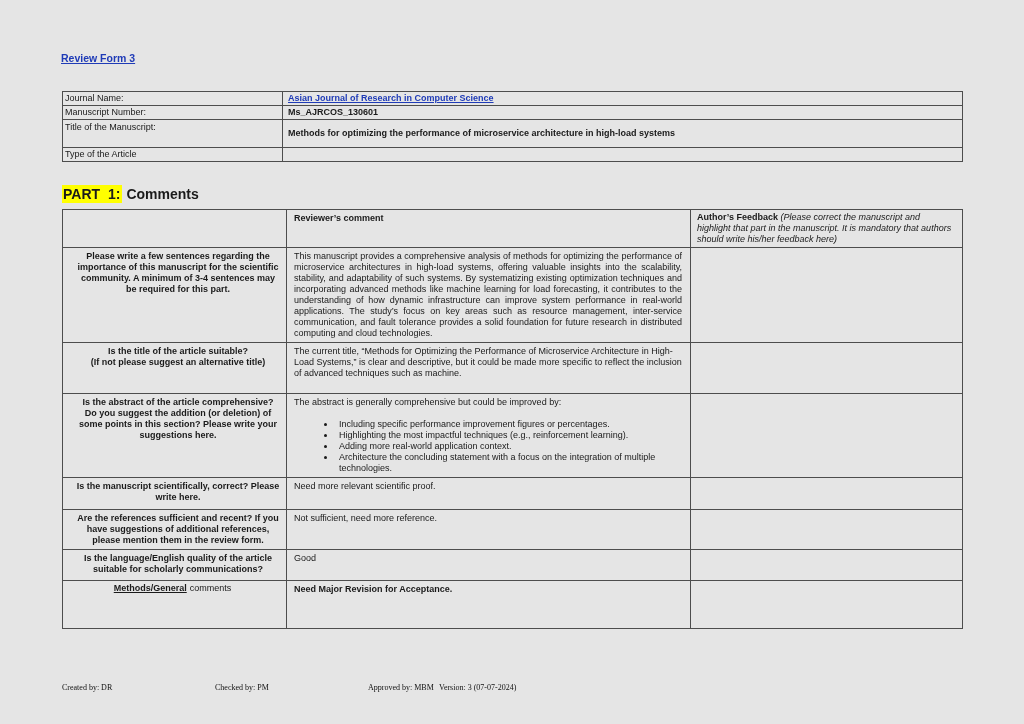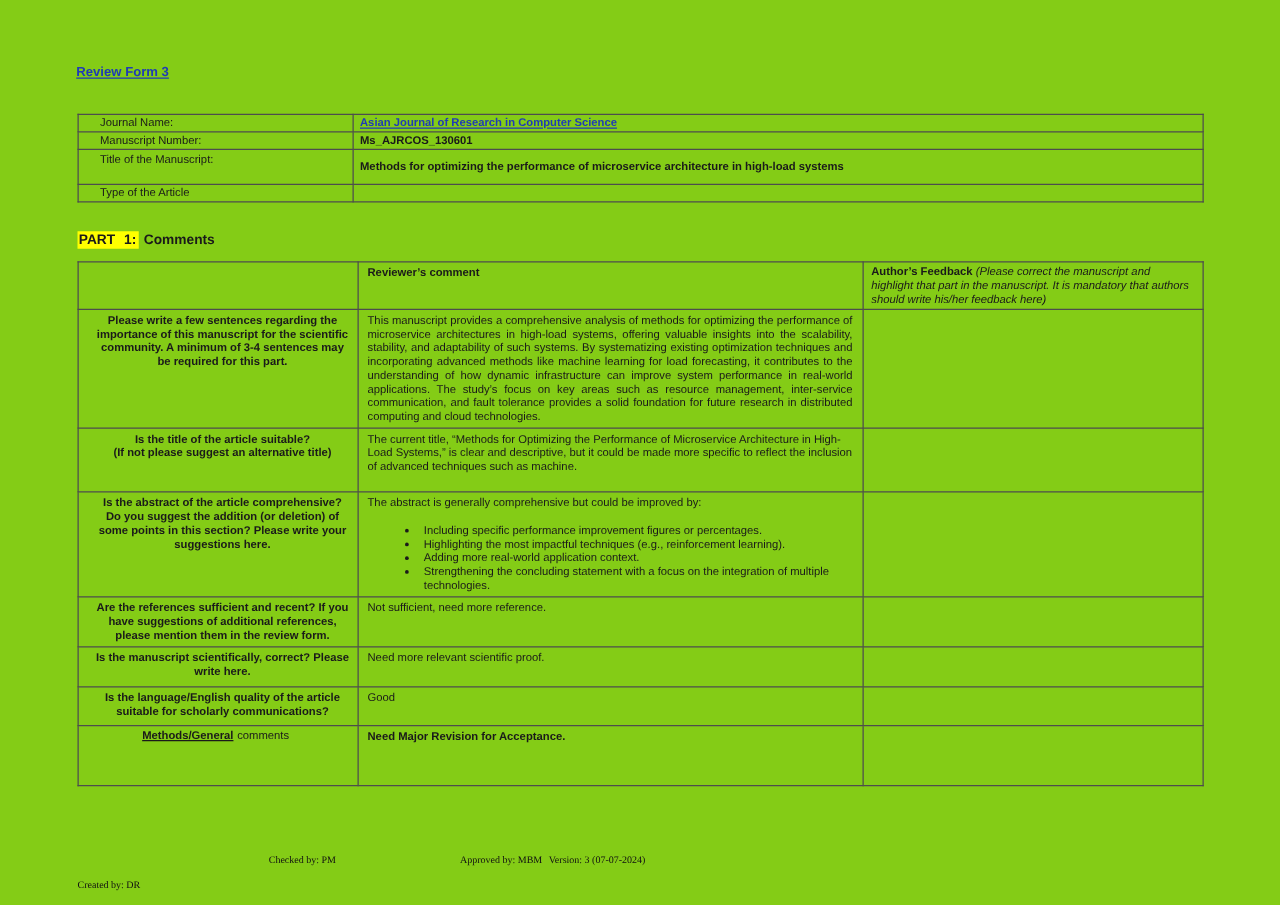--- a/index.html
+++ b/index.html
@@ -1,61 +1,61 @@
 <!DOCTYPE html>
 <html><head>
 <meta charset="utf-8">
 <style>
   * { margin:0; padding:0; box-sizing:border-box; }
   html,body { background:#ffffff; }
   body { width:1024px; height:724px; font-family:"Liberation Sans", sans-serif; color:#1a1a1a; }
-  .page { position:relative; width:1024px; height:724px; background:#84cc16; overflow:hidden; }
+  .page { position:relative; width:1024px; height:724px; background:#e5e5e5; overflow:hidden; }
 
   .doc-title {
     position:absolute; left:61px; top:52px;
     font-size:10.5px; font-weight:bold; text-decoration:underline; color:#1f3bb7;
   }
 
   table { border-collapse:collapse; table-layout:fixed; }
   td { border:1px solid #4d4d4d; vertical-align:top; }
 
   
   .meta-table { position:absolute; left:62px; top:91px; width:900px; }
   .meta-table td { font-size:9px; line-height:11px; padding:1px 5px; }
-  .meta-table td.lbl { padding-left:17px; }
+  .meta-table td.lbl { padding-left:2px; }
   .meta-table tr.r-journal td, .meta-table tr.r-ms td, .meta-table tr.r-type td { height:12px; vertical-align:middle; }
   .meta-table tr.r-title { height:28px; }
   .meta-table tr.r-title td.lbl { vertical-align:top; padding-top:2px; }
   .meta-table tr.r-title td.val { vertical-align:middle; }
   .bold { font-weight:bold; }
   .journal-link { color:#1f3bb7; font-weight:bold; text-decoration:underline; cursor:pointer; }
 
   
-  .part1 { position:absolute; left:62px; top:186px; font-size:11px; font-weight:bold;text-align:right; }
+  .part1 { position:absolute; left:62px; top:186px; font-size:14px; font-weight:bold;text-align:right; }
   .part1 .hl { background:#ffff00; padding:1px 2px 1px 1px; word-spacing:4px; }
   .part1 .part1-label { margin-left:4px; }
 
   
   .review-table { position:absolute; left:62px; top:209px; width:900px; }
   .review-table td { font-size:9px; line-height:11px; }
   .qcell { padding:3px 6px 3px 13px; font-weight:bold;text-align:center; }
   .ccell { padding:3px 8px 3px 7px; }
   .fcell { padding:2px 6px; }
   .just { text-align:justify; }
   .note { font-size:8.6px; line-height:10.5px; }
   .note i { font-style:italic; font-weight:normal; }
   .opt-cell { padding:2px 6px 2px 2px; font-weight:normal; }
   .u-bold { font-weight:bold; text-decoration:underline; }
   .opt-rest { margin-left:3px; }
   ul.bullets { margin:11px 0 0 0; padding-left:42px; }
   ul.bullets li { padding-left:3px; line-height:11px; }
 
   
   .footer-item { position:absolute; top:683px; font-family:"Liberation Serif", serif; font-size:8px; color:#111; }
-  .f-created { left:62px;margin-top:20px; }
+  .f-created { left:62px; }
   .f-checked { left:215px; }
   .f-approved { left:368px; }
   .f-version { left:439px; }
 </style>
 </head>
 <body>
 
 <div class="page">
 
   <div class="doc-title">Review Form 3</div>
@@ -118,35 +118,35 @@
       </tr>
 
       <tr style="height:82px">
         <td class="qcell">Is the abstract of the article comprehensive? Do you suggest the addition (or deletion) of some points in this section? Please write your suggestions here.</td>
         <td class="ccell">
           <div>The abstract is generally comprehensive but could be improved by:</div>
           <ul class="bullets">
             <li>Including specific performance improvement figures or percentages.</li>
             <li>Highlighting the most impactful techniques (e.g., reinforcement learning).</li>
             <li>Adding more real-world application context.</li>
-            <li>Strengthening the concluding statement with a focus on the integration of multiple technologies.</li>
+            <li>Architecture the concluding statement with a focus on the integration of multiple technologies.</li>
           </ul>
         </td>
+        <td class="fcell"></td>
+      </tr>
+
+      <tr style="height:32px">
+        <td class="qcell">Is the manuscript scientifically, correct? Please write here.</td>
+        <td class="ccell">Need more relevant scientific proof.</td>
         <td class="fcell"></td>
       </tr>
 
       <tr style="height:39px">
         <td class="qcell">Are the references sufficient and recent? If you have suggestions of additional references, please mention them in the review form.</td>
         <td class="ccell">Not sufficient, need more reference.</td>
-        <td class="fcell"></td>
-      </tr>
-
-      <tr style="height:32px">
-        <td class="qcell">Is the manuscript scientifically, correct? Please write here.</td>
-        <td class="ccell">Need more relevant scientific proof.</td>
         <td class="fcell"></td>
       </tr>
 
       <tr style="height:31px">
         <td class="qcell">Is the language/English quality of the article suitable for scholarly communications?</td>
         <td class="ccell">Good</td>
         <td class="fcell"></td>
       </tr>
 
       <tr style="height:48px">

